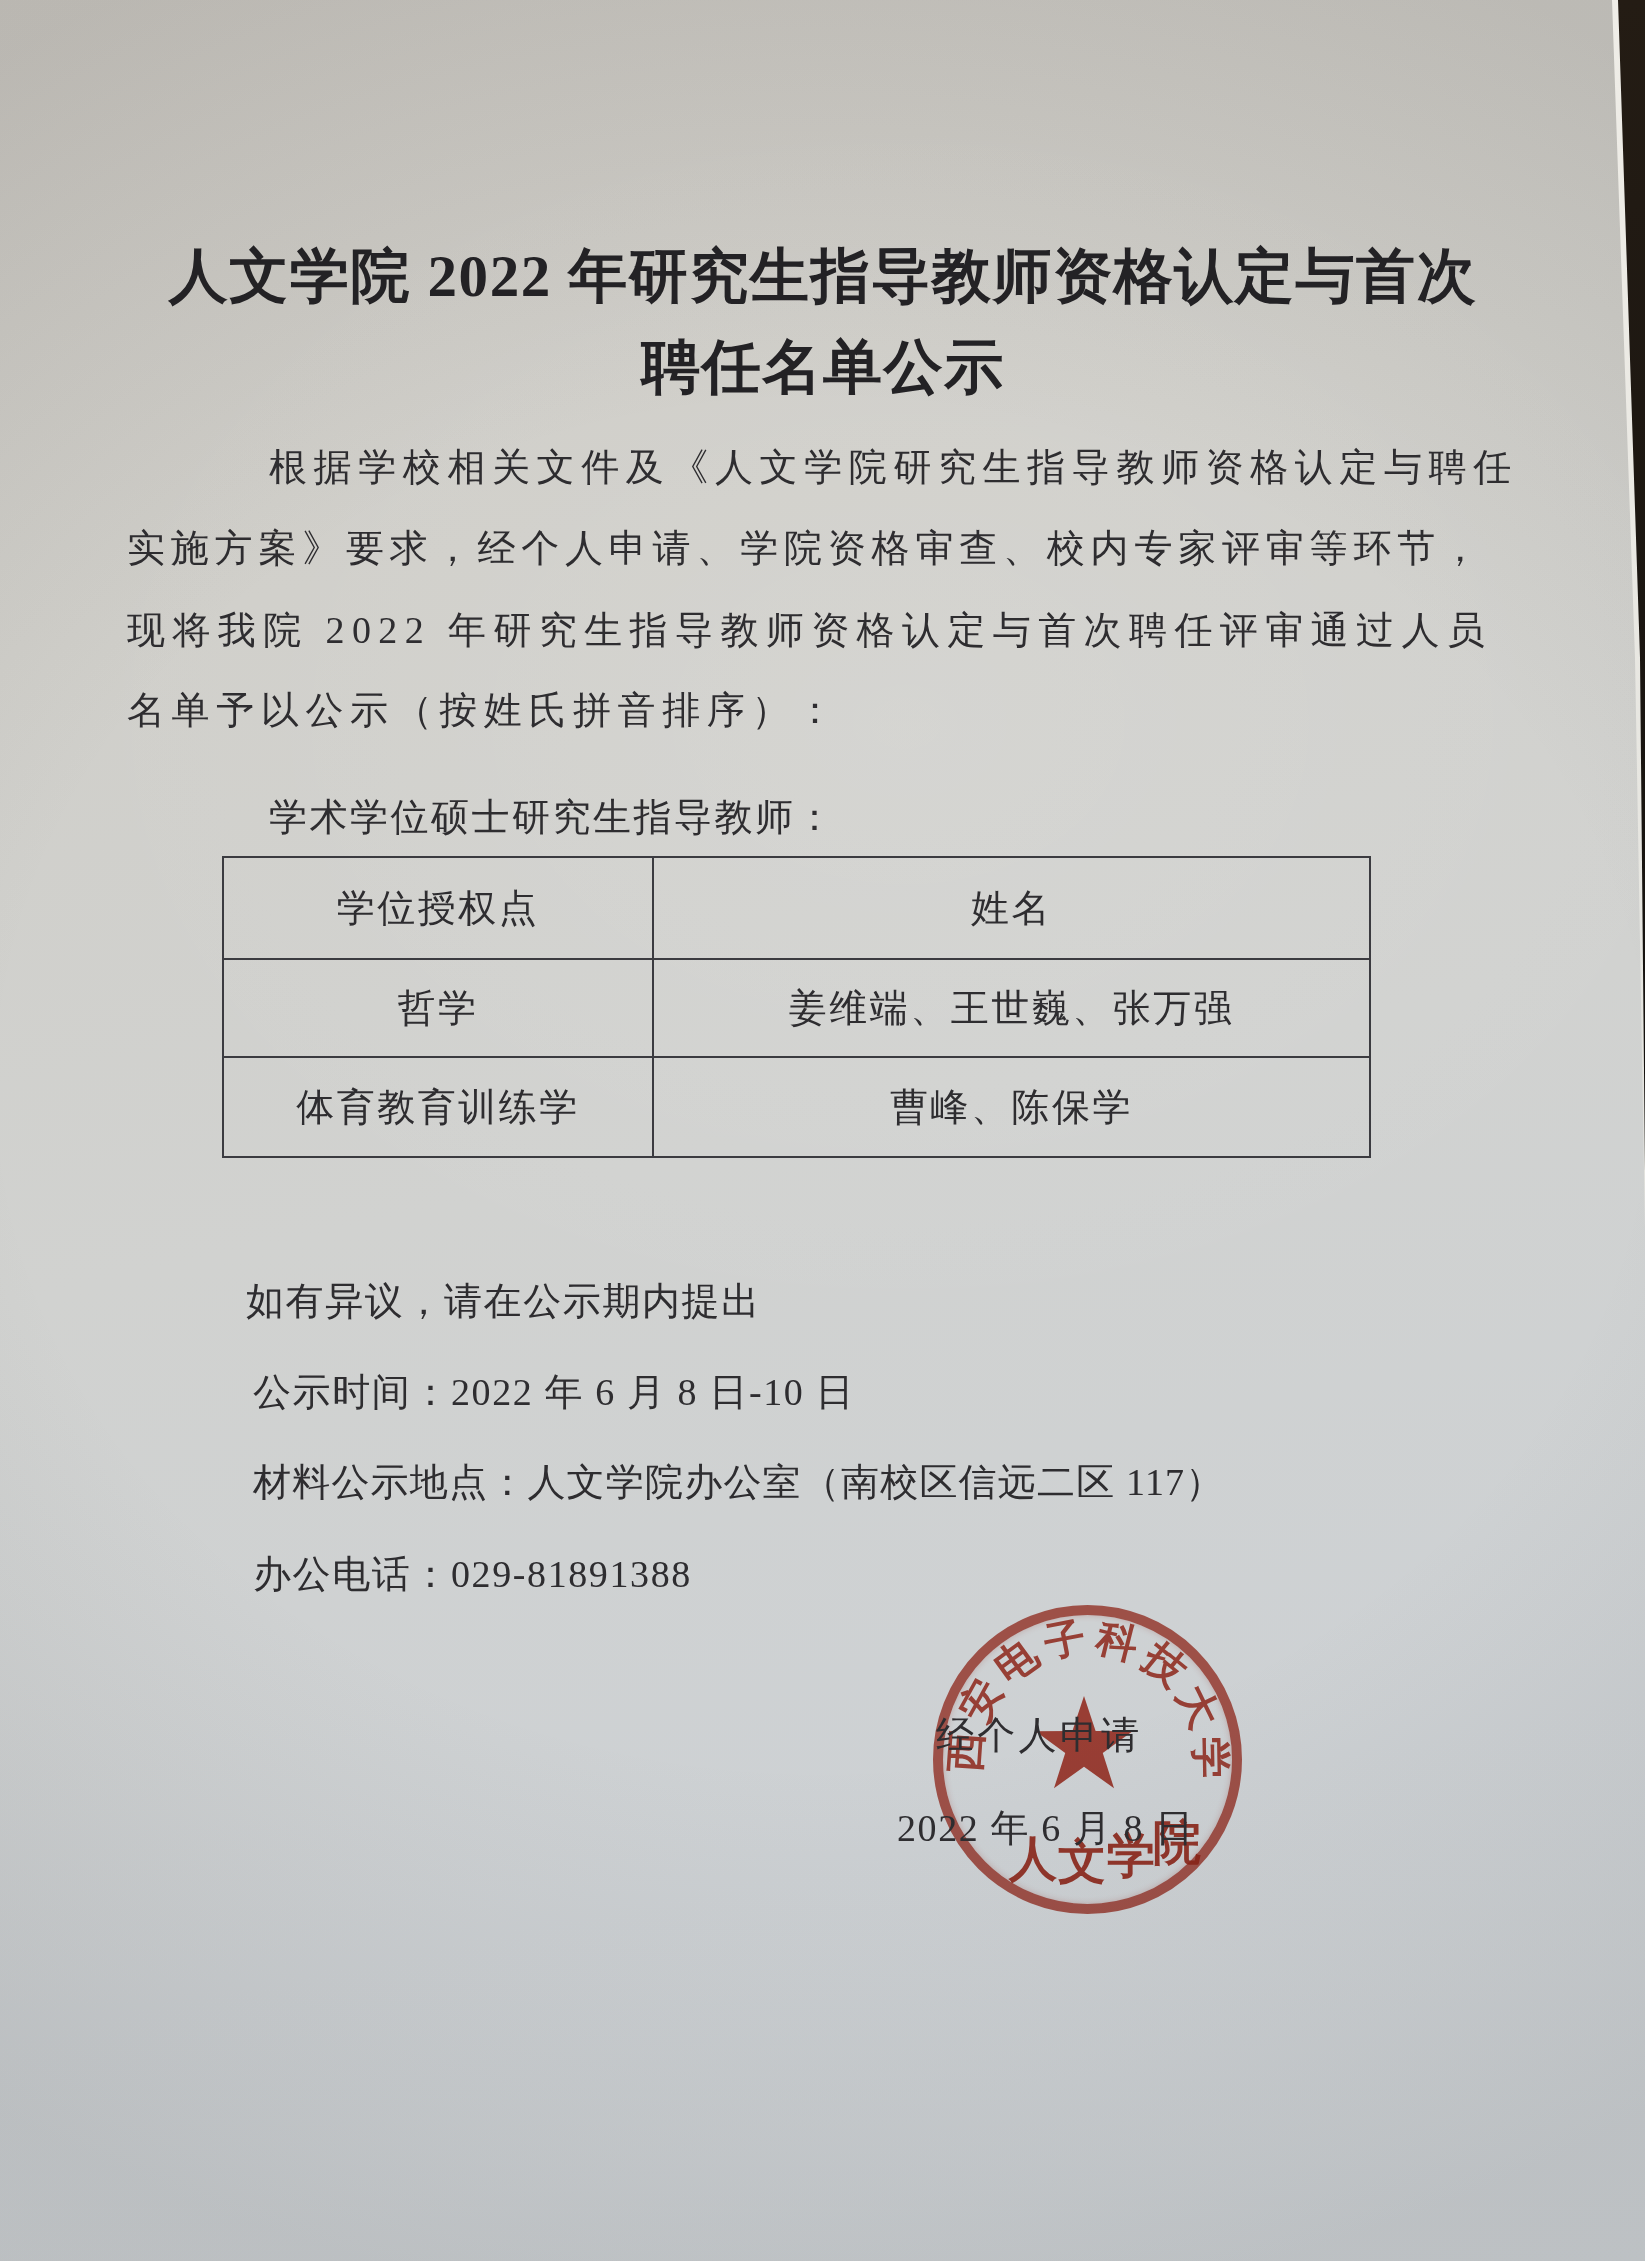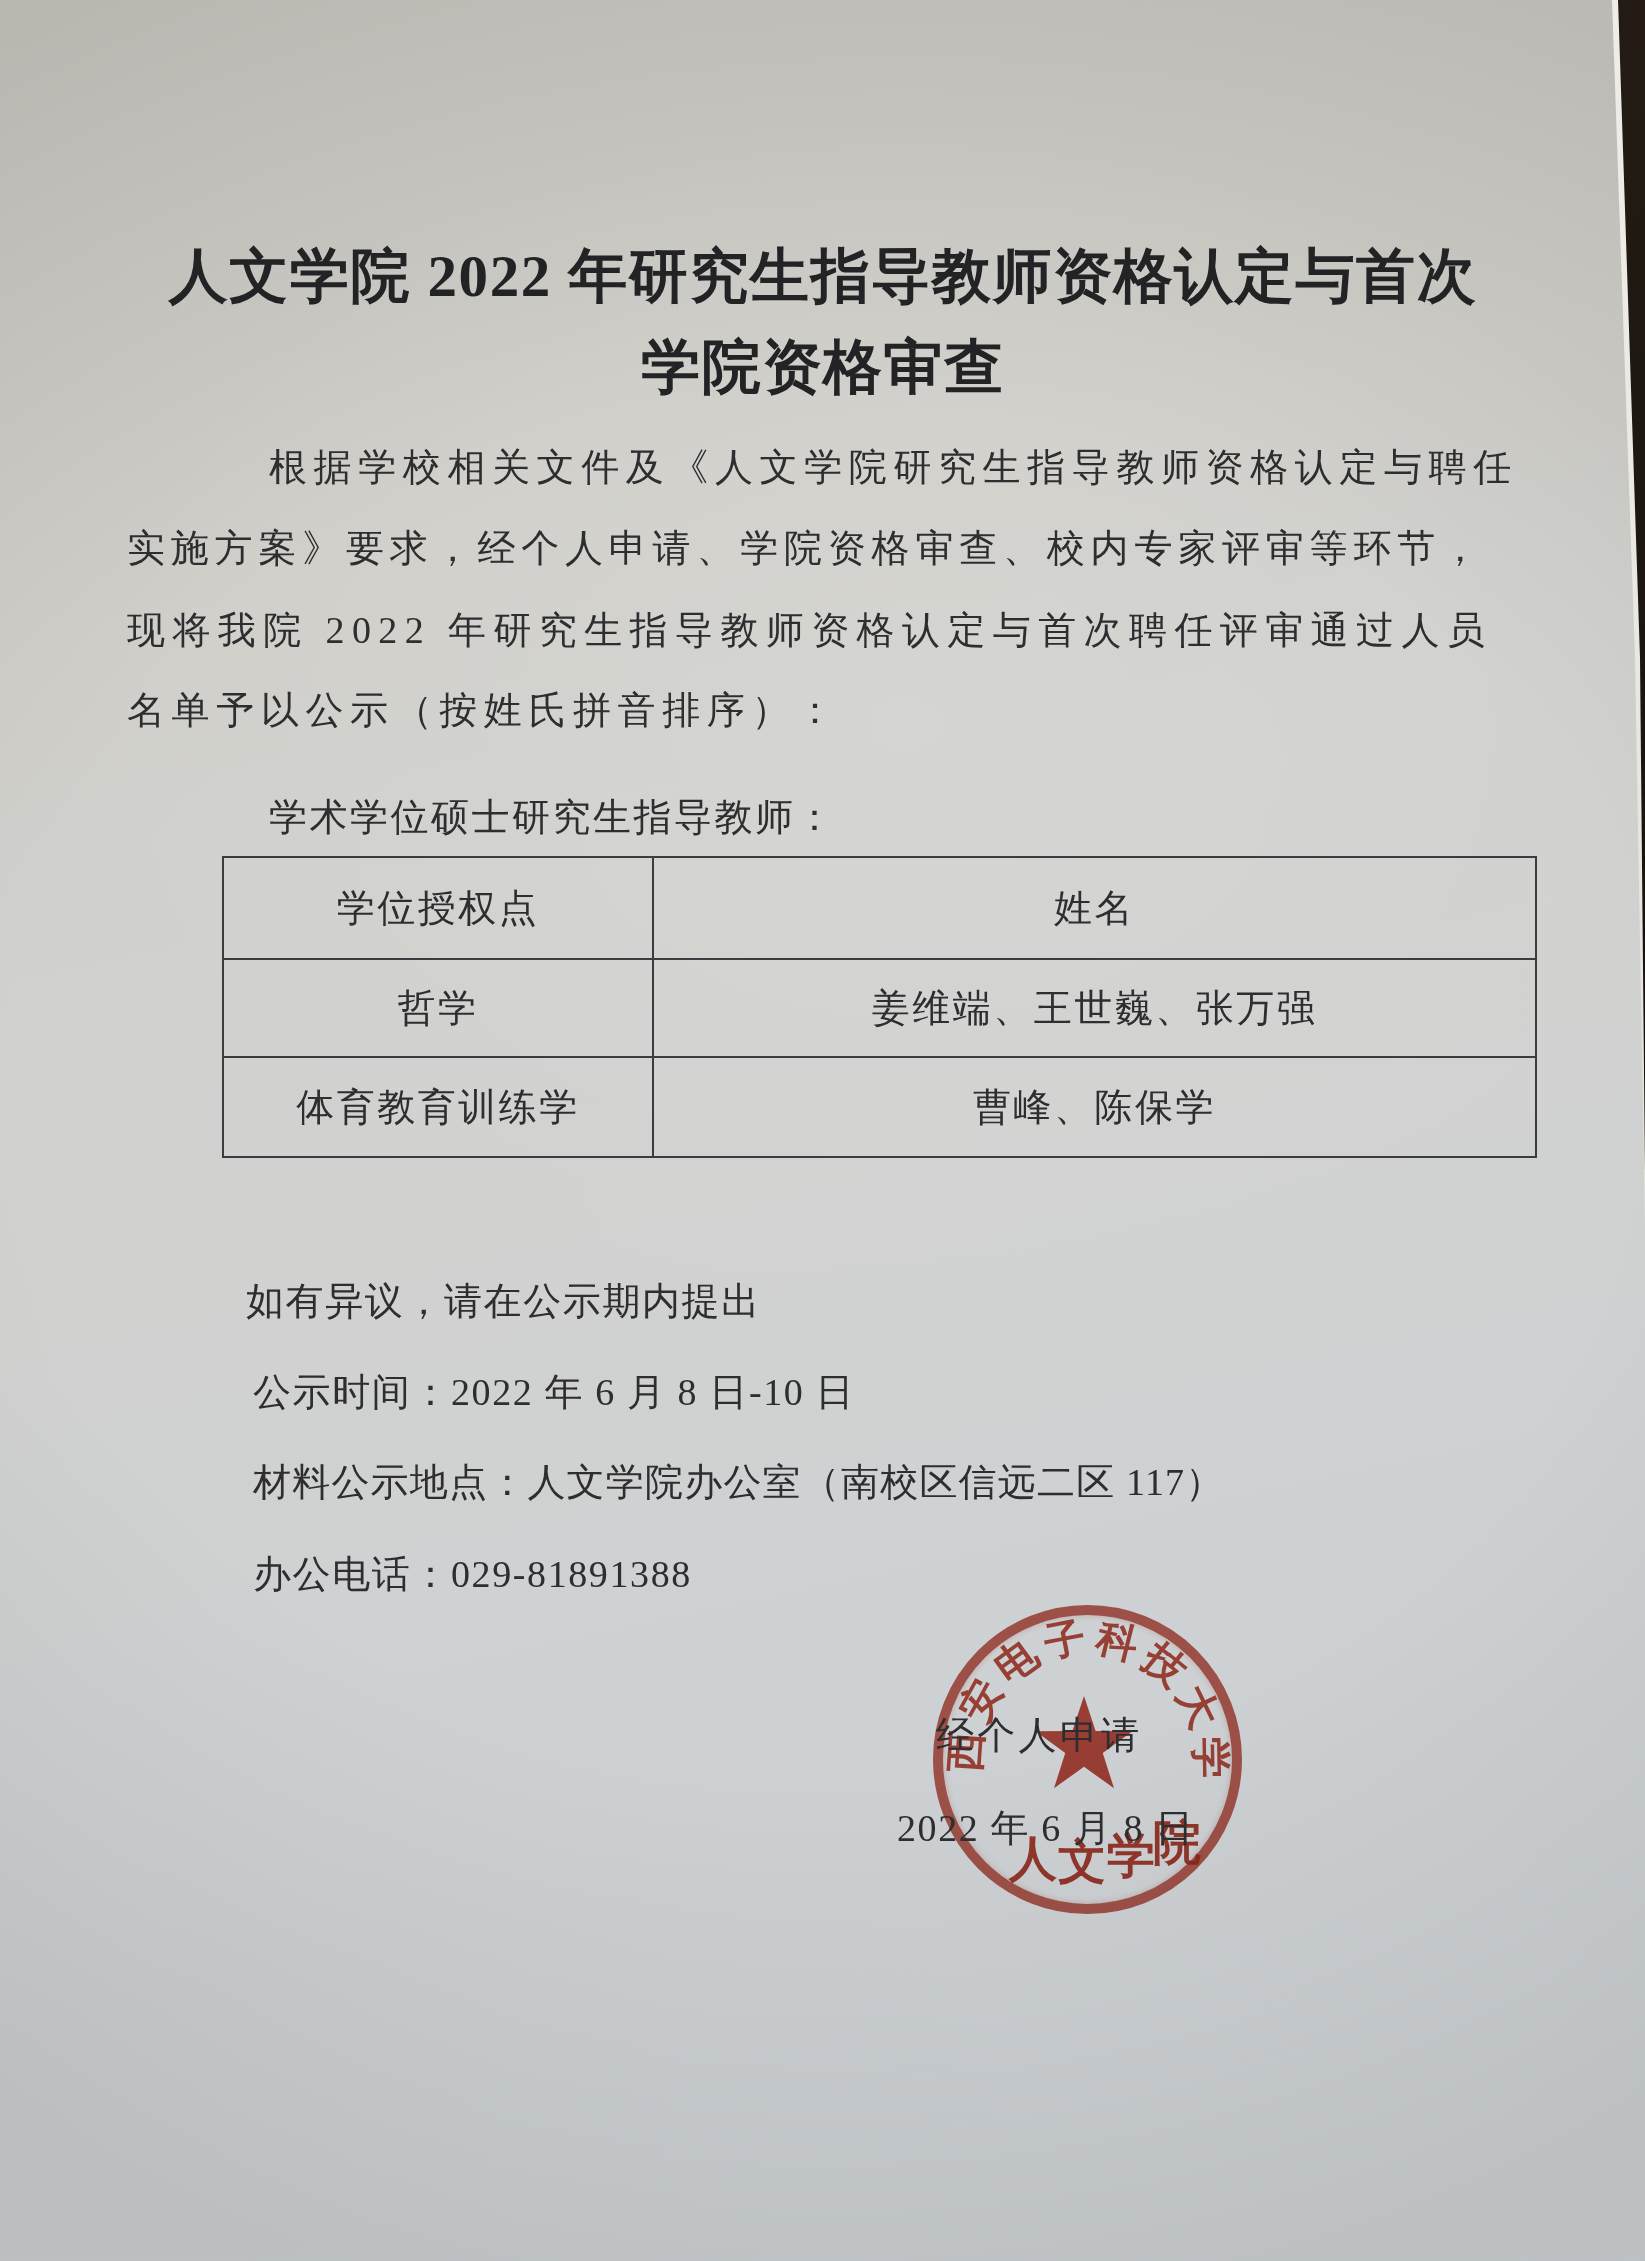--- a/index.html
+++ b/index.html
@@ -22,21 +22,21 @@
   .p4{left:127px;top:690px;letter-spacing:6.6px;}
   .p5{left:269px;top:797px;letter-spacing:2.5px;}
   .note1{left:246px;top:1281px;letter-spacing:1.6px;font-family:Liberation Serif, serif;}
   .note2{left:253px;top:1372px;letter-spacing:1.6px;}
   .note3{left:253px;top:1462px;letter-spacing:1.2px;}
   .note4{left:253px;top:1554px;letter-spacing:1.6px;}
   .sig-org{left:936px;top:1715px;letter-spacing:3.3px;z-index:5;}
   .sig-date{left:897px;top:1808px;letter-spacing:1.6px;z-index:5;}
 
   table.grid{
-    position:absolute;left:222px;top:856px;width:1315px;height:300px;
+    position:absolute;left:222px;top:856px;width:1149px;height:300px;
     border-collapse:collapse;table-layout:fixed;z-index:3;
   }
   table.grid th,table.grid td{
     border:2.5px solid #3b3b40;text-align:center;vertical-align:middle;
     font-size:38px;font-weight:normal;color:#2e2d30;letter-spacing:2.5px;padding:0;
   }
   .col1{width:428px;}
   .rowh{height:102px;}
   .row1{height:98px;}
   .row2{height:100px;margin-top:27px;}
@@ -73,21 +73,21 @@
     background:linear-gradient(#241c14,#15120f 45%,#0b0b0e);
     clip-path:polygon(1618px 0px,1646px 0px,1646px 1277px,1640px 658px);
   }
 </style>
 </head>
 <body>
 
 <div class="photo">
 
   <div class="title" id="title1">人文学院 2022 年研究生指导教师资格认定与首次</div>
-  <div class="title" id="title2">学院资格审查</div>
+  <div class="title" id="title2">聘任名单公示</div>
 
   <div class="line p2">实施方案》要求，经个人申请、学院资格审查、校内专家评审等环节，</div>
   <div class="line p1">根据学校相关文件及《人文学院研究生指导教师资格认定与聘任</div>
   <div class="line p3">现将我院 2022 年研究生指导教师资格认定与首次聘任评审通过人员</div>
   <div class="line p4">名单予以公示（按姓氏拼音排序）：</div>
   <div class="line p5">学术学位硕士研究生指导教师：</div>
 
   <table class="grid">
     <tbody>
         <tr class="rowh">

